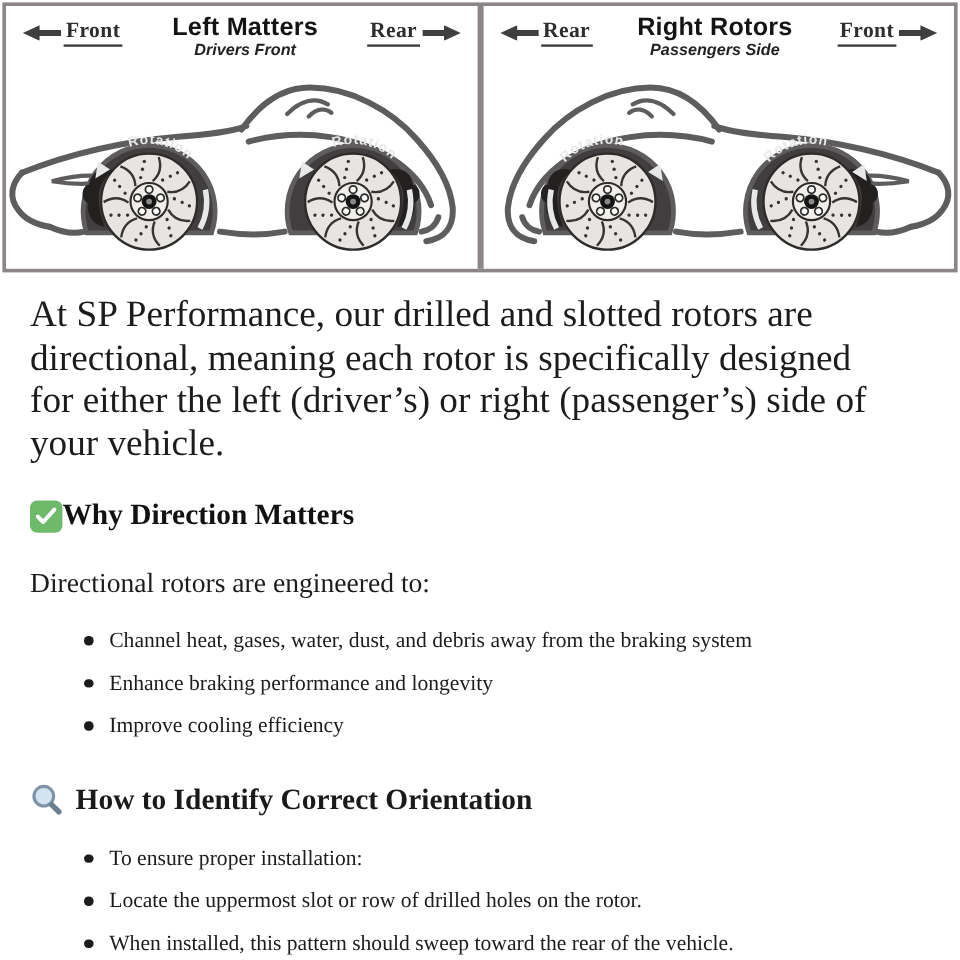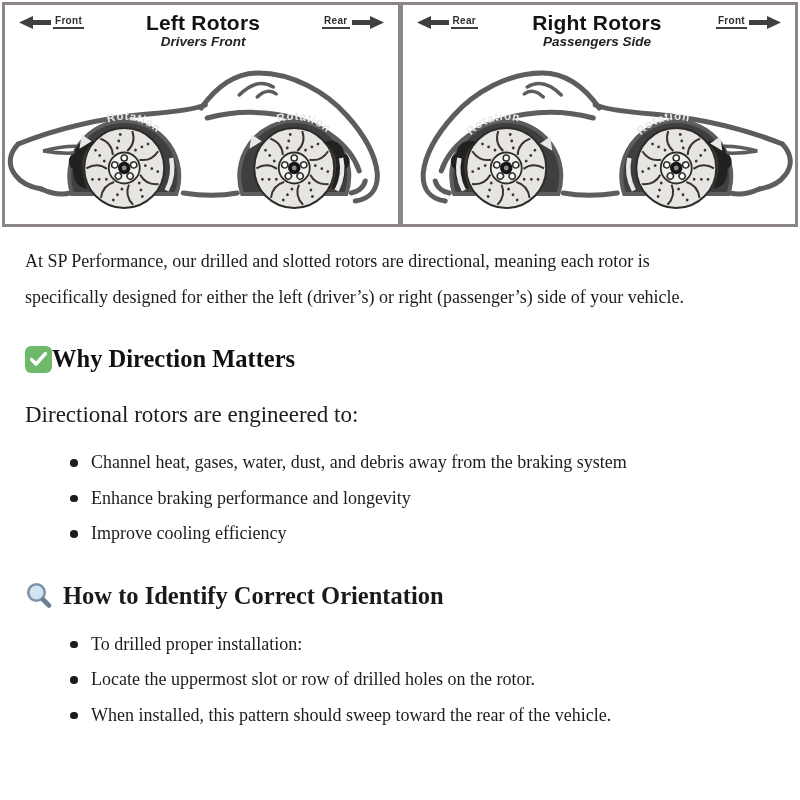--- a/index.html
+++ b/index.html
@@ -5,30 +5,30 @@
   html,body{margin:0;padding:0;background:#ffffff;}
   body{width:800px;font-family:"Liberation Serif",serif;color:#1c1c1c;}
 
   
   .diagram{display:flex;border:3px solid #8b8587;margin:2px;background:#fff;}
   .panel{flex:1;position:relative;min-width:0;}
   .panel + .panel{border-left:5px solid #8b8587;}
   .panel-header{display:flex;align-items:flex-start;justify-content:space-between;
     padding:7px 14px 0 14px;height:44px;font-family:"Liberation Sans",sans-serif;}
   .dir-label{display:flex;align-items:center;gap:2px;margin-top:3px;}
-  .dir-text{font-weight:bold;font-size:10px;color:#2e2e2e;border-bottom:2.5px solid #3f3f3f;
-    padding:0 2px 1px 2px;letter-spacing:.3px;}
+  .dir-text{font-weight:bold;font-size:18px;color:#2e2e2e;border-bottom:2.5px solid #3f3f3f;
+    padding:0 2px 1px 2px;letter-spacing:.3px;font-family:Liberation Serif, serif;}
   .titles{text-align:center;flex:1;}
   .panel-title{font-weight:bold;font-size:21px;color:#141414;letter-spacing:.2px;line-height:22px;}
   .panel-subtitle{font-weight:bold;font-style:italic;font-size:13.5px;color:#222;line-height:15px;}
   .car-svg{display:block;width:100%;height:168px;}
 
   
   .content{padding:0 24px 28px 25px;}
-  .intro{font-size:18px;line-height:35.5px;max-width:706px;margin:17px 0 0 0;}
+  .intro{font-size:31px;line-height:35.5px;max-width:706px;margin:17px 0 0 0;}
   .sec-heading{display:flex;align-items:center;font-size:24.5px;font-weight:bold;
     margin:30px 0 0 0;color:#111;}
   .sec-heading.regular{font-weight:bold;gap:9px;color:#1a1a1a;}
   .lead{font-size:23px;line-height:35px;margin:24px 0 0 0;}
   ul.blist{margin:13px 0 0 43px;padding:0;list-style:none;}
   ul.blist li{position:relative;padding-left:23px;font-size:18px;line-height:35.5px;max-width:682px;}
   ul.blist li::before{content:"";position:absolute;left:2px;top:14px;width:7.5px;height:7.5px;
     border-radius:50%;background:#1c1c1c;}
 
   
@@ -127,21 +127,21 @@
 
   <div class="panel">
     <div class="panel-header">
       <div class="dir-label">
         <svg width="32" height="13">
             <polygon points="0,6.5 14,0 14,4 32,4 32,9 14,9 14,13" fill="#3f3f3f"></polygon>
           </svg>
         <span class="dir-text">Front</span>
       </div>
       <div class="titles">
-        <div class="panel-title">Left Rotors</div>
+        <div class="panel-title">Left Matters</div>
         <div class="panel-subtitle">Drivers Front</div>
       </div>
       <div class="dir-label">
         <span class="dir-text">Rear</span>
         <svg width="32" height="13">
             <polygon points="32,6.5 18,0 18,4 0,4 0,9 18,9 18,13" fill="#3f3f3f"></polygon>
           </svg>
       </div>
     </div>
     <svg class="car-svg" viewBox="0 0 390 168">
@@ -219,18 +219,18 @@
     <span style="display:inline-flex;">
       <svg width="29" height="29" viewBox="0 0 29 29">
         <circle cx="11.5" cy="10.5" r="8.2" fill="#d2e3f1" stroke="#7e93a7" stroke-width="2.6"></circle>
         <line x1="18" y1="17.5" x2="24" y2="23.5" stroke="#6b7f93" stroke-width="4.6" stroke-linecap="round"></line>
       </svg>
     </span>
     <span>How to Identify Correct Orientation</span>
   </div>
 
   <ul class="blist" style="margin-top:16px;">
-    <li>To drilled proper installation:</li>
+    <li>To ensure proper installation:</li>
     <li>Locate the uppermost slot or row of drilled holes on the rotor.</li>
     <li>When installed, this pattern should sweep toward the rear of the vehicle.</li>
   </ul>
 
 </div>
 
 </body></html>

